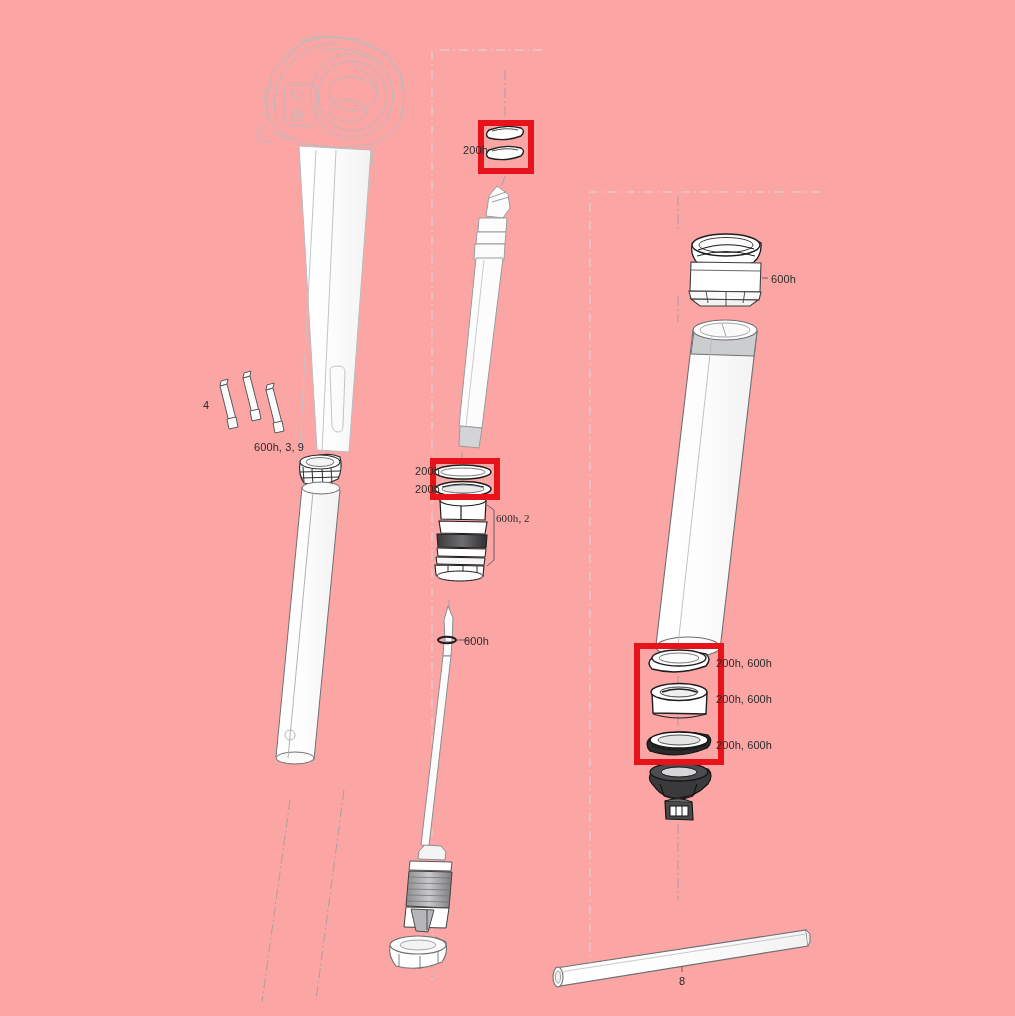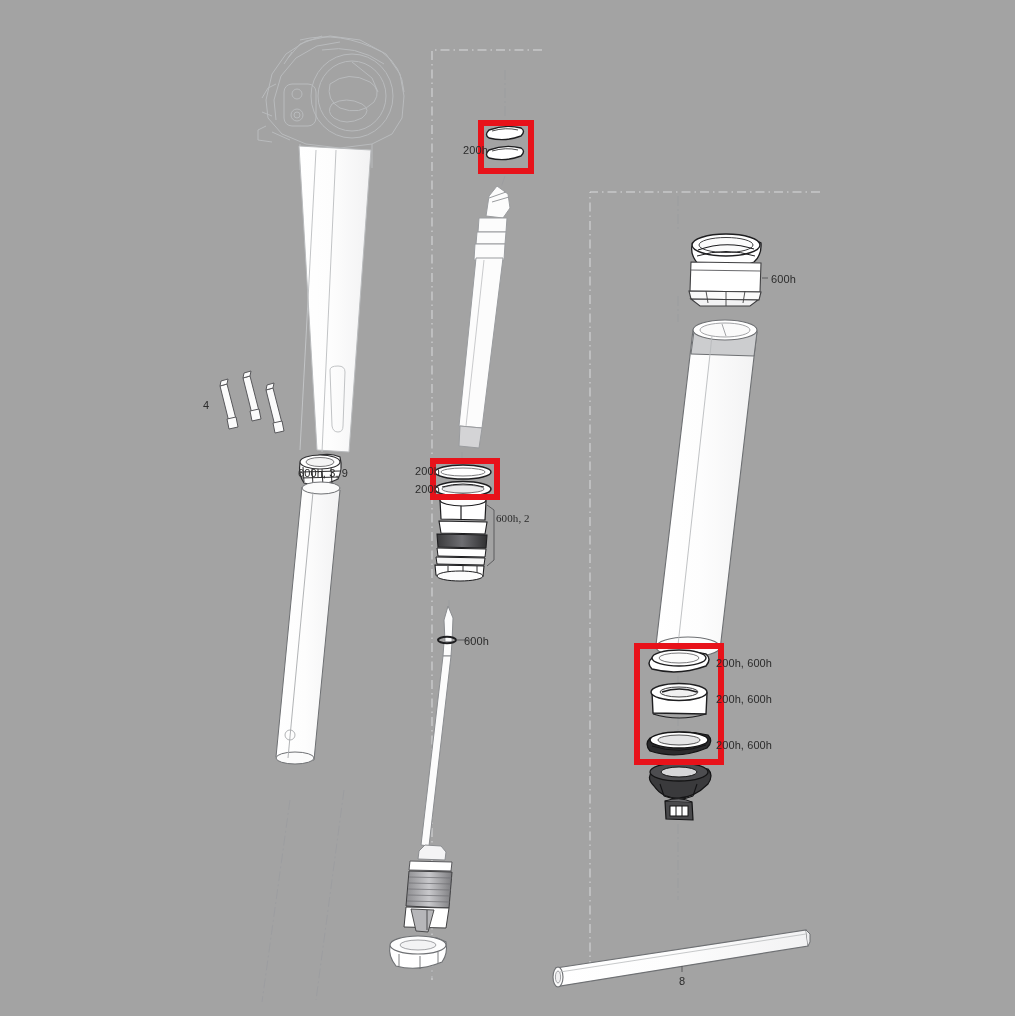--- a/index.html
+++ b/index.html
@@ -1,21 +1,21 @@
 <!DOCTYPE html>
 <html><head>
 <meta charset="utf-8">
 <title>Exploded Parts Diagram</title>
 <style>
   html,body{margin:0;padding:0;background:#ffffff;}
   body{
     font-family:"Liberation Sans", sans-serif;
     width:1015px;height:1016px;overflow:hidden;position:relative;
   }
-  #stage{position:absolute;left:0;top:0;width:1015px;height:1016px;background:#a3a3a3;}
+  #stage{position:absolute;left:0;top:0;width:1015px;height:1016px;background:#fca5a5;}
   #svgroot{position:absolute;left:0;top:0;}
   .lbl{
     position:absolute;
     font-family:"Liberation Sans", sans-serif;
     font-size:11px;
     color:#2b2b2b;
     white-space:nowrap;
     letter-spacing:0.1px;
     line-height:1;
   }
@@ -354,21 +354,21 @@
     </g>
 
   </svg>
 
   <div class="hl" style="left:478px;top:120px;width:56px;height:54px;"></div>
   <div class="hl" style="left:430px;top:458px;width:70px;height:42px;"></div>
   <div class="hl" style="left:634px;top:643px;width:90px;height:122px;"></div>
 
   <div class="lbl" style="left:463px;top:145px;">200h</div>
   <div class="lbl" style="left:203px;top:400px;">4</div>
-  <div class="lbl" style="left:254px;top:468px;margin-left:44px;">600h, 3, 9</div>
+  <div class="lbl" style="left:254px;top:442px;">600h, 3, 9</div>
   <div class="lbl" style="left:415px;top:466px;">200h</div>
   <div class="lbl" style="left:415px;top:484px;">200h</div>
   <div class="lbl" style="left:496px;top:513px;font-family:Liberation Serif, serif;">600h, 2</div>
   <div class="lbl" style="left:464px;top:636px;">600h</div>
   <div class="lbl" style="left:771px;top:274px;">600h</div>
   <div class="lbl" style="left:716px;top:658px;">200h, 600h</div>
   <div class="lbl" style="left:716px;top:694px;">200h, 600h</div>
   <div class="lbl" style="left:716px;top:740px;">200h, 600h</div>
   <div class="lbl" style="left:679px;top:976px;">8</div>
 

